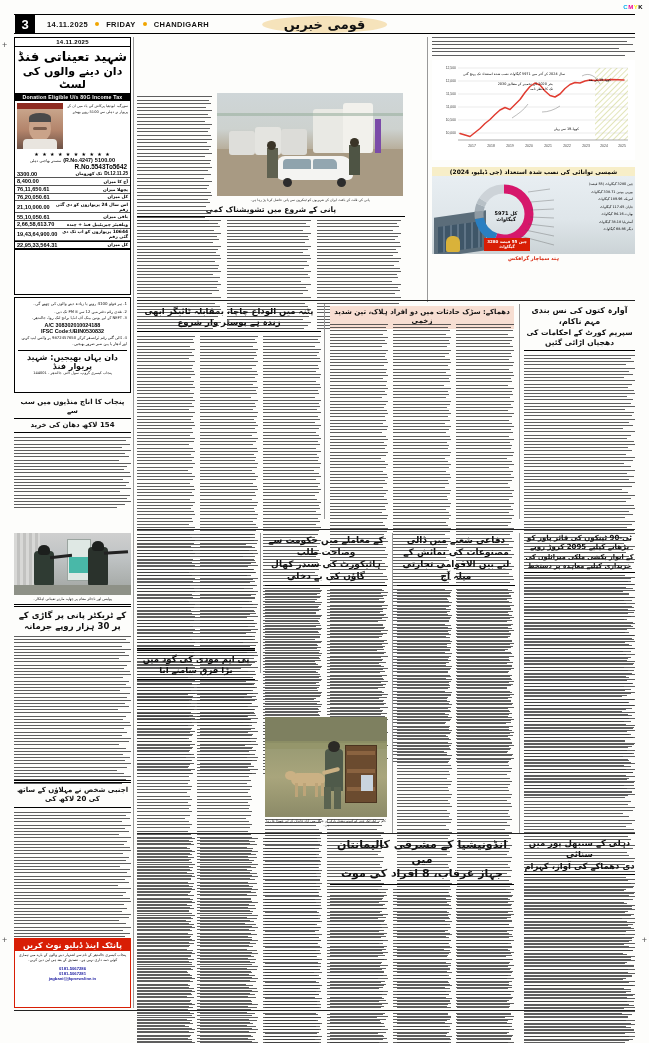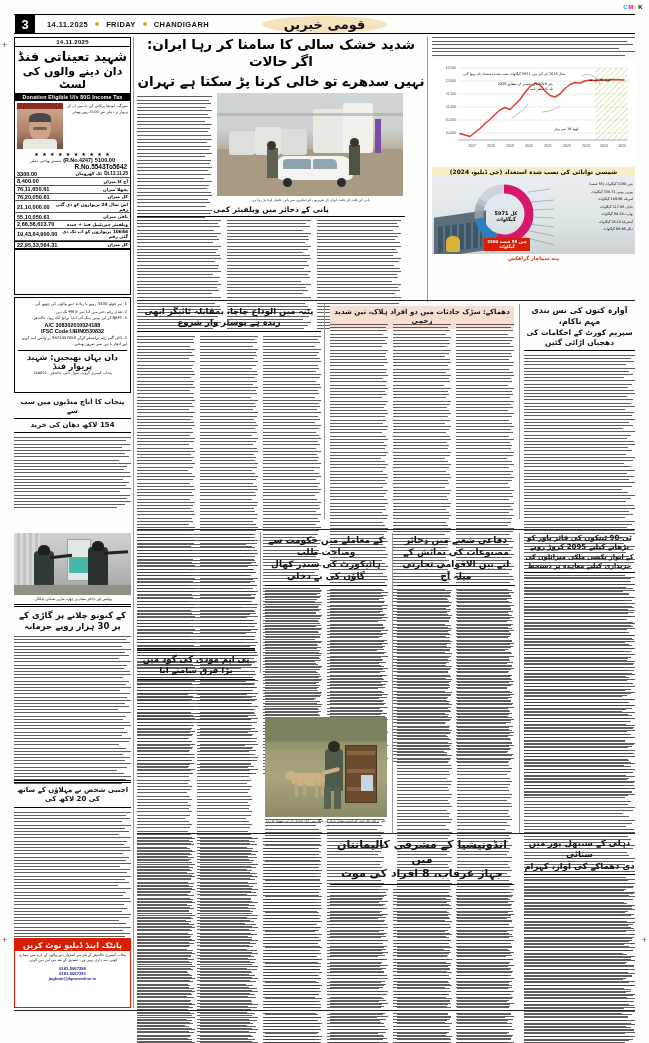--- a/index.html
+++ b/index.html
@@ -260,21 +260,21 @@
     <div style="position:absolute;left:36px;top:22px;width:22px;height:3px;background:#222;transform:rotate(-6deg);"></div>
     <div style="position:absolute;left:74px;top:14px;width:20px;height:40px;background:#2a322c;border-radius:4px;"></div>
     <div style="position:absolute;left:78px;top:8px;width:12px;height:10px;background:#1c1f1d;border-radius:50% 50% 30% 30%;"></div>
     <div style="position:absolute;left:90px;top:18px;width:24px;height:3px;background:#222;transform:rotate(-4deg);"></div>
     <div style="position:absolute;left:0;bottom:0;width:117px;height:10px;background:#8e9187;"></div>
   </div>
   <div class="fig-cap" style="position:absolute;left:14px;top:596px;width:117px;">پولیس اور ناجائز مقام پر چھاپہ مارتے تعیناتی اہلکار۔</div>
 
   <div class="dbl-rule" style="position:absolute;left:14px;top:604px;width:117px;"></div>
   <div class="col" style="left:14px;top:610px;width:117px;">
-    <div class="ur" style="font-size:8.5px;font-weight:bold;text-align:center;line-height:1.35;">کے کنونو چلانے پر گاڑی کے</div>
+    <div class="ur" style="font-size:8.5px;font-weight:bold;text-align:center;line-height:1.35;">کے ٹریکٹر پانی پر گاڑی کے</div>
     <div class="ur" style="font-size:8.5px;font-weight:bold;text-align:center;line-height:1.35;">پر 30 ہزار روپے جرمانہ</div>
     <div class="greek dense" style="padding-top:3px;">
       <i style="width:100%"></i>
         <i style="width:96%"></i>
         <i style="width:99%"></i>
         <i style="width:92%"></i>
       <i style="width:100%"></i>
         <i style="width:95%"></i>
         <i style="width:98%"></i>
         <i style="width:90%"></i>
@@ -381,24 +381,20 @@
   <div class="redbox" style="position:absolute;left:14px;top:938px;width:117px;height:70px;background:#fff;">
     <div class="red-head">پانٹک اینڈ ڈبلیو نوٹ کریں</div>
     <div class="red-txt">پنجاب کیسری جالندھر کے نام سے اشتہار دینے والوں کے بارے میں ہماری کوئی ذمہ داری نہیں ہے۔ تصدیق کے بعد ہی لین دین کریں۔</div>
     <div class="red-phone">0181-5067286</div>
     <div class="red-phone">0181-5067281</div>
     <div class="red-phone" style="color:#1a1aa0;">jagbani@jkpnewsline.in</div>
   </div>
 
   <div class="rule-v" style="left:133px; top:37px; height:971px;"></div>
 
-  <div style="position:absolute;left:137px;top:36px;width:288px;">
-    <div class="headline" style="font-size:13.5px;">شدید خشک سالی کا سامنا کر رہا ایران: اگر حالات</div>
-    <div class="headline" style="font-size:13.5px;margin-top:2px;">نہیں سدھرے تو خالی کرنا پڑ سکتا ہے تہران</div>
-  </div>
 
   <div class="photo" style="position:absolute;left:217px;top:93px;width:186px;height:103px;
        background:linear-gradient(180deg,#cfd6d8 0%,#cdd2cf 35%,#b4a893 58%,#9c8f79 100%);">
     <div style="position:absolute;left:0;top:56px;width:186px;height:47px;background:#a89a83;"></div>
     <div style="position:absolute;left:96px;top:16px;width:34px;height:44px;background:#e9e9e4;border-radius:3px;box-shadow:2px 0 0 #d2d2cc;"></div>
     <div style="position:absolute;left:126px;top:10px;width:30px;height:50px;background:#f2f1ec;border-radius:3px;"></div>
     <div style="position:absolute;left:12px;top:38px;width:26px;height:24px;background:#dededa;border-radius:3px;"></div>
     <div style="position:absolute;left:38px;top:34px;width:26px;height:28px;background:#e4e4e0;border-radius:3px;"></div>
     <div style="position:absolute;left:64px;top:36px;width:26px;height:26px;background:#dcdcd8;border-radius:3px;"></div>
     <div style="position:absolute;left:60px;top:63px;width:76px;height:24px;background:#f4f4f2;border-radius:8px 12px 5px 5px;"></div>
@@ -450,21 +446,21 @@
         <i style="width:97%"></i>
         <i style="width:92%"></i>
       <i style="width:100%"></i>
         <i style="width:98%"></i>
         <i style="width:90%"></i>
         <i style="width:96%"></i>
     </div>
   </div>
 
   <div class="col" style="left:137px;top:205px;width:268px;">
-    <div class="ur" style="font-size:7.5px;font-weight:bold;text-align:center;">پانی کے ذخائر میں ویلفیئر کمی</div>
+    <div class="ur" style="font-size:7.5px;font-weight:bold;text-align:center;">پانی کے شروع میں تشویشناک کمی</div>
     <div class="sub-rule" style="margin:2px 0 3px;"></div>
     <div style="display:flex;gap:6px;">
       <div class="greek dense" style="width:84px;">
         <i style="width:100%"></i>
           <i style="width:96%"></i>
           <i style="width:99%"></i>
           <i style="width:92%"></i>
         <i style="width:100%"></i>
           <i style="width:95%"></i>
           <i style="width:98%"></i>
@@ -1855,21 +1851,21 @@
         <i style="width:91%"></i>
       <i style="width:100%"></i>
         <i style="width:95%"></i>
         <i style="width:98%"></i>
 
     </div>
   </div>
   <div class="rule-v" style="left:519px;top:533px;height:300px;"></div>
 
   <div class="col" style="left:397px;top:534px;width:118px;">
-    <div class="ur" style="font-size:9px;font-weight:bold;text-align:center;line-height:1.35;">دفاعی شعبے میں ذخائر مصنوعات کی نمائش کے</div>
+    <div class="ur" style="font-size:9px;font-weight:bold;text-align:center;line-height:1.35;">دفاعی شعبے میں ڈالی مصنوعات کی نمائش کے</div>
     <div class="ur" style="font-size:9px;font-weight:bold;text-align:center;line-height:1.35;">لیے بین الاقوامی تجارتی میلہ آج</div>
     <div class="sub-rule" style="margin-top:2px;"></div>
     <div style="display:flex;gap:5px;padding-top:2px;">
       <div class="greek dense" style="width:55px;">
         <i style="width:100%"></i>
           <i style="width:96%"></i>
           <i style="width:99%"></i>
           <i style="width:92%"></i>
         <i style="width:100%"></i>
           <i style="width:95%"></i>

